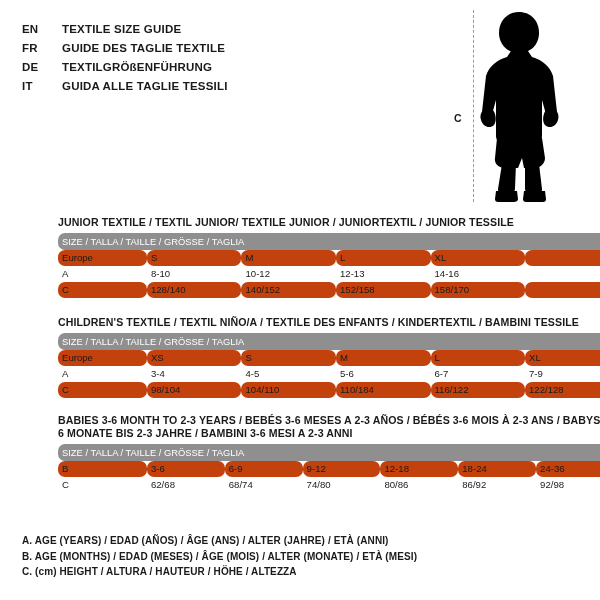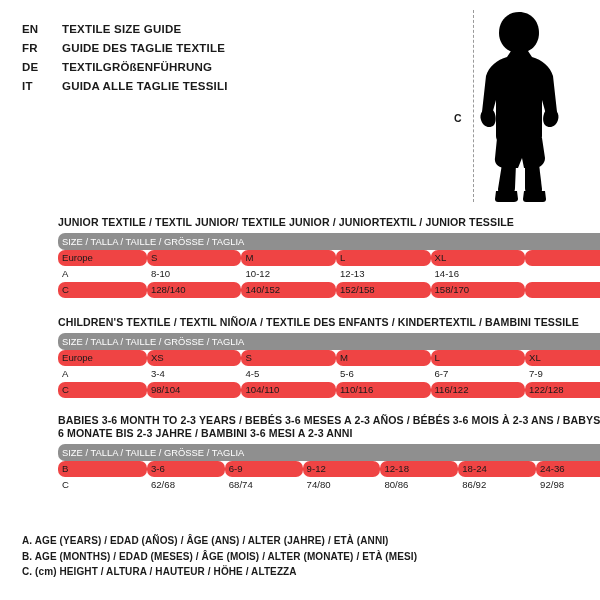--- a/index.html
+++ b/index.html
@@ -103,21 +103,21 @@
   }
   tr.head-row td {
     background: #8f8f8f;
     color: #ffffff;
     font-size: 9.4px;
     font-weight: normal;
     height: 15px;
     padding: 1px 0 1px 4px;
   }
   tr.shade td {
-    background: #ef4444;
+    background: #c2410c;
   }
   tr.plain td {
     background: #ffffff;
   }
 
   
   .footnotes {
     position: absolute;
     left: 22px;
     top: 533px;
@@ -251,21 +251,21 @@
           <td>3-4</td>
           <td>4-5</td>
           <td>5-6</td>
           <td>6-7</td>
           <td>7-9</td>
         </tr>
         <tr class="shade">
           <td>C</td>
           <td>98/104</td>
           <td>104/110</td>
-          <td>110/116</td>
+          <td>110/184</td>
           <td>116/122</td>
           <td>122/128</td>
         </tr>
       </tbody>
     </table>
   </div>
 
   <div class="section" style="top: 414px;">
     <div class="section-title">BABIES 3-6 MONTH TO 2-3 YEARS / BEBÉS 3-6 MESES A 2-3 AÑOS / BÉBÉS 3-6 MOIS À 2-3 ANS / BABYS 3-6 MONATE BIS 2-3 JAHRE / BAMBINI 3-6 MESI A 2-3 ANNI</div>
     <table class="size-table">

